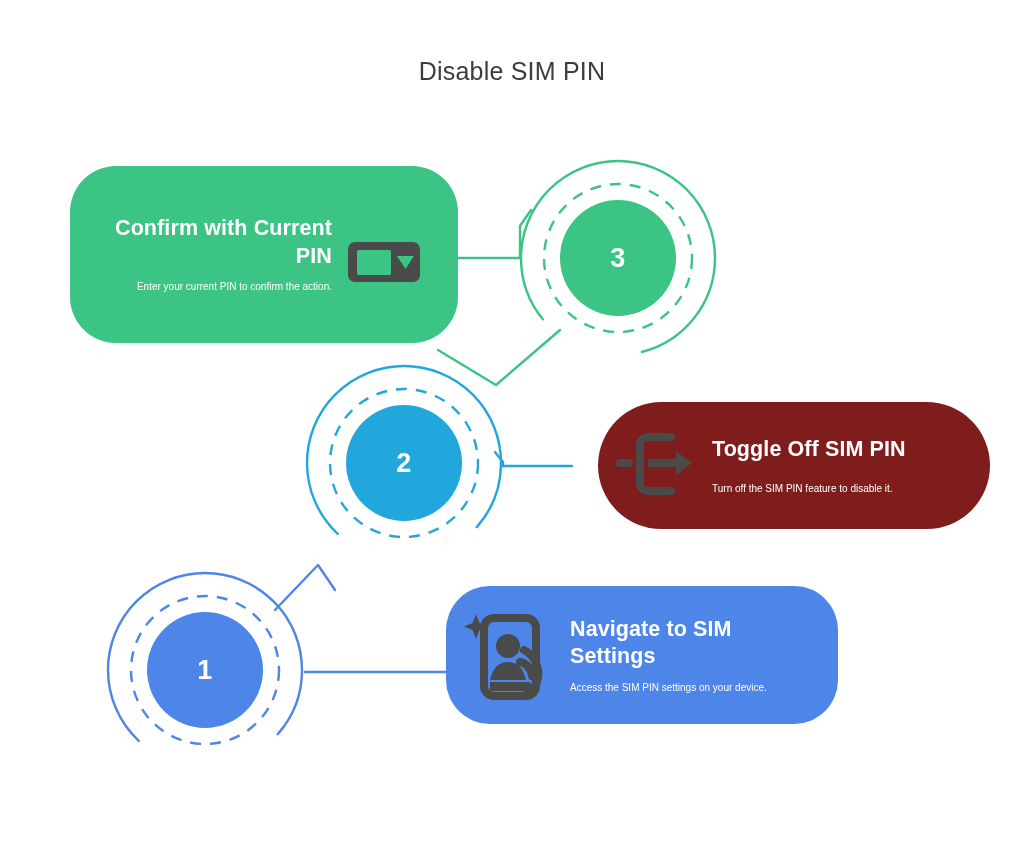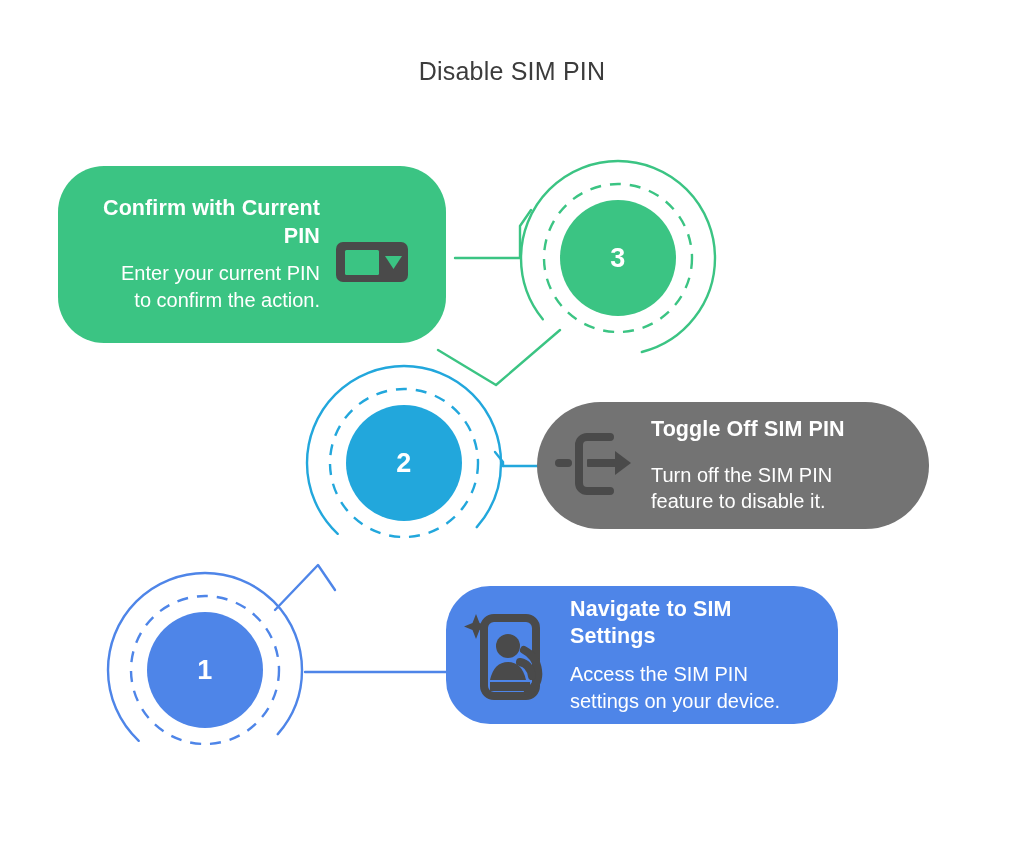--- a/index.html
+++ b/index.html
@@ -37,42 +37,42 @@
   .card-text{flex:1 1 auto;}
   .card h3{
     margin:0;
     font-size:21.5px;
     font-weight:700;
     line-height:1.28;
     letter-spacing:.1px;
   }
   .card p{
     margin:10px 0 0 0;
-    font-size:20px;
+    font-size:10px;
     font-weight:400;
     line-height:1.33;
   }
 
   
   #card-3{
-    left:58px;top:166px;width:388px;height:177px;
+    left:70px;top:166px;width:388px;height:177px;
     background:#3bc483;
     border-radius:46px;
     padding:0 36px 0 44px;
     text-align:right;
     justify-content:flex-end;
   }
   #card-3 .card-text{flex:0 1 auto;}
   #card-3 h3{font-size:21.5px;}
   #card-3 .icon-slot{margin-left:14px;margin-top:18px;flex:0 0 auto;}
 
   
   #card-2{
-    left:537px;top:402px;width:392px;height:127px;
-    background:#737373;
+    left:598px;top:402px;width:392px;height:127px;
+    background:#7f1d1d;
     border-radius:64px;
     padding:0 34px 0 10px;
   }
   #card-2 .icon-slot{flex:0 0 auto;margin-right:18px;margin-left:8px;}
   #card-2 h3{font-size:21.5px;}
   #card-2 p{margin-top:18px;}
 
   
   #card-1{
     left:446px;top:586px;width:392px;height:138px;

